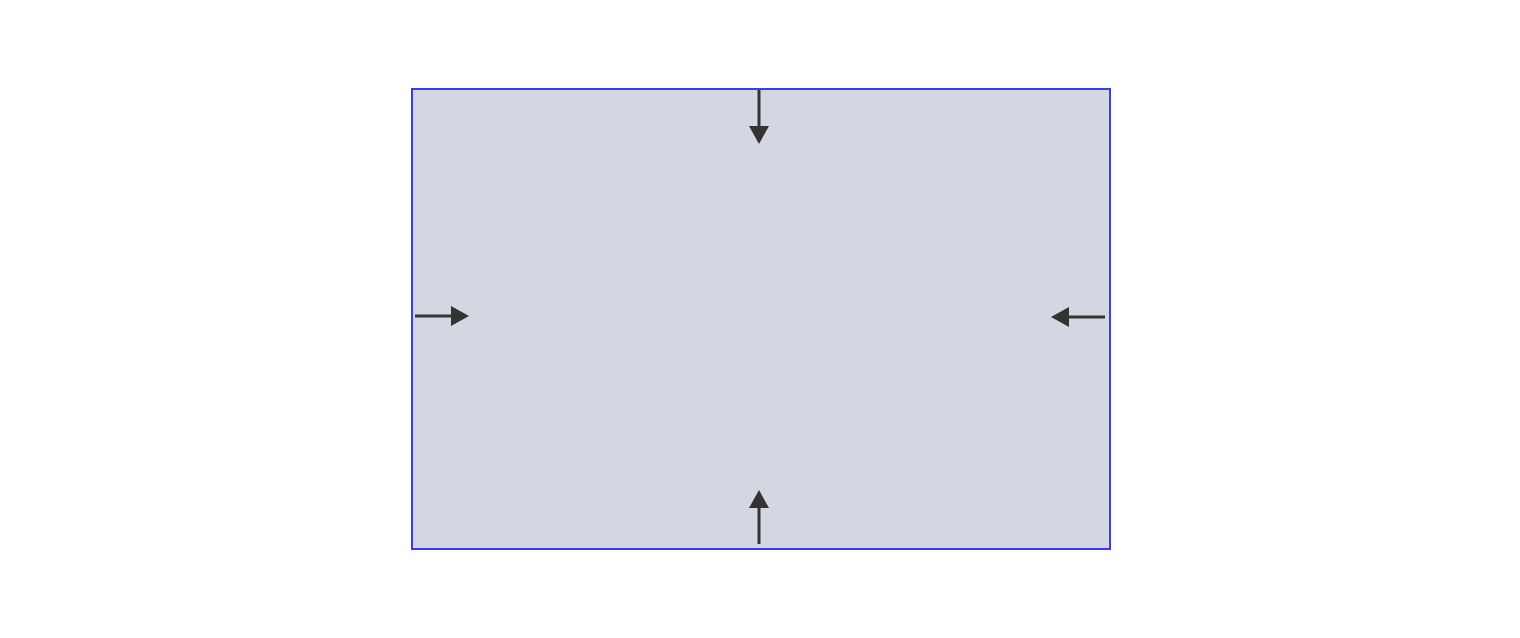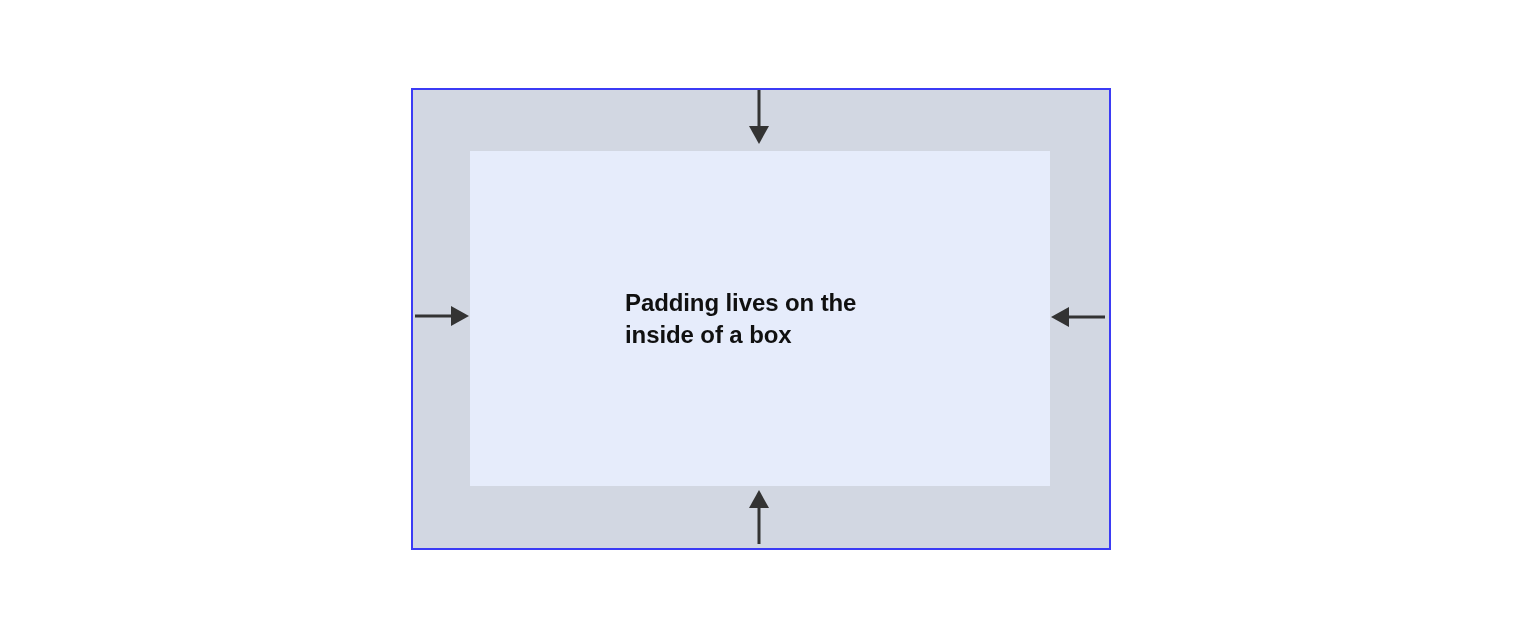--- a/index.html
+++ b/index.html
@@ -66,24 +66,20 @@
   #arrow-left   { left: 411px; top: 298px; width: 58px; height: 36px; }
   #arrow-right  { left: 1051px; top: 299px; width: 58px; height: 36px; }
 </style>
 </head>
 <body>
 
 <div id="canvas">
 
   <div id="box-model"></div>
 
-  <div id="content-box">
-    <div id="content-label">Padding lives on the
-inside of a box</div>
-  </div>
 
   <svg id="arrow-top" class="arrow-svg" viewBox="0 0 48 56">
     <line x1="24" y1="2" x2="24" y2="44" stroke="#333333" stroke-width="3"></line>
     <polygon points="24,56 14,38 34,38" fill="#333333"></polygon>
   </svg>
 
   <svg id="arrow-bottom" class="arrow-svg" viewBox="0 0 48 56">
     <line x1="24" y1="54" x2="24" y2="12" stroke="#333333" stroke-width="3"></line>
     <polygon points="24,0 14,18 34,18" fill="#333333"></polygon>
   </svg>

